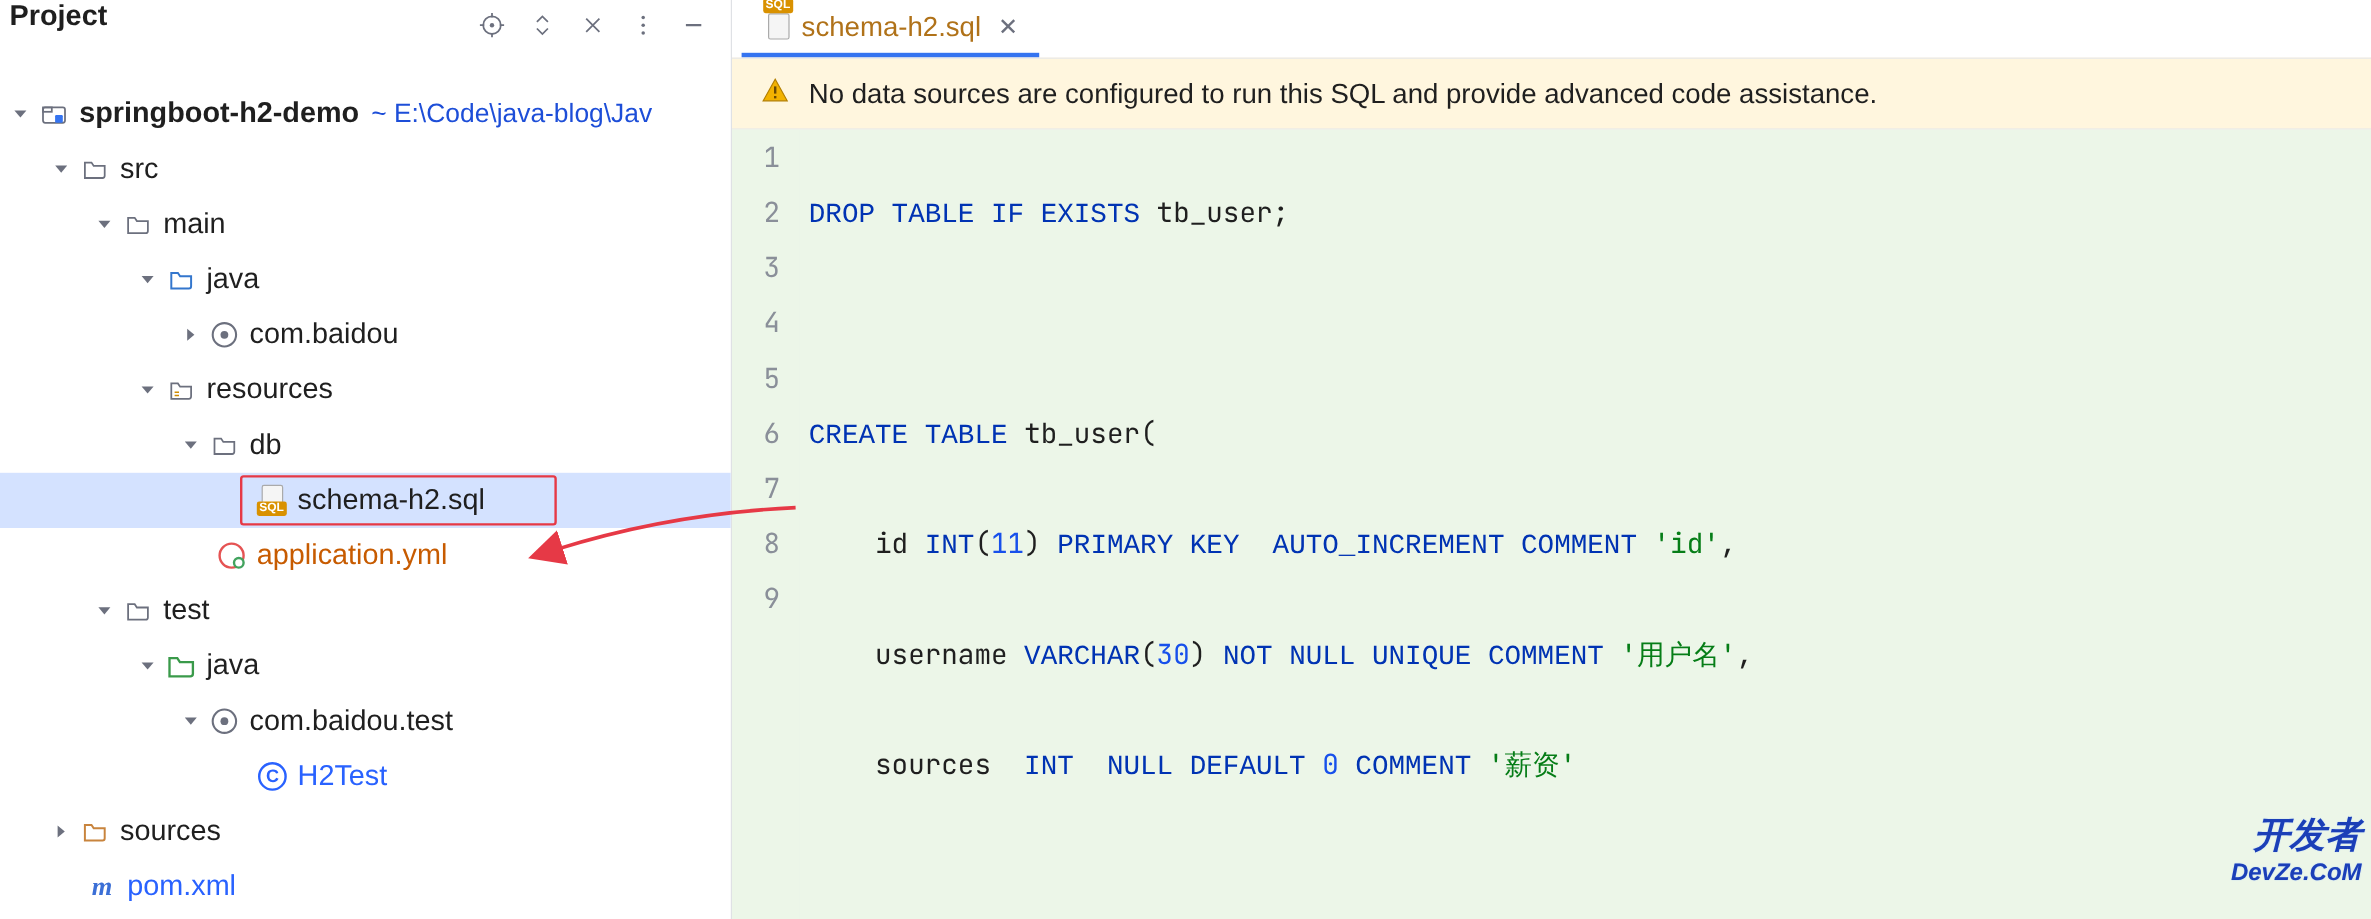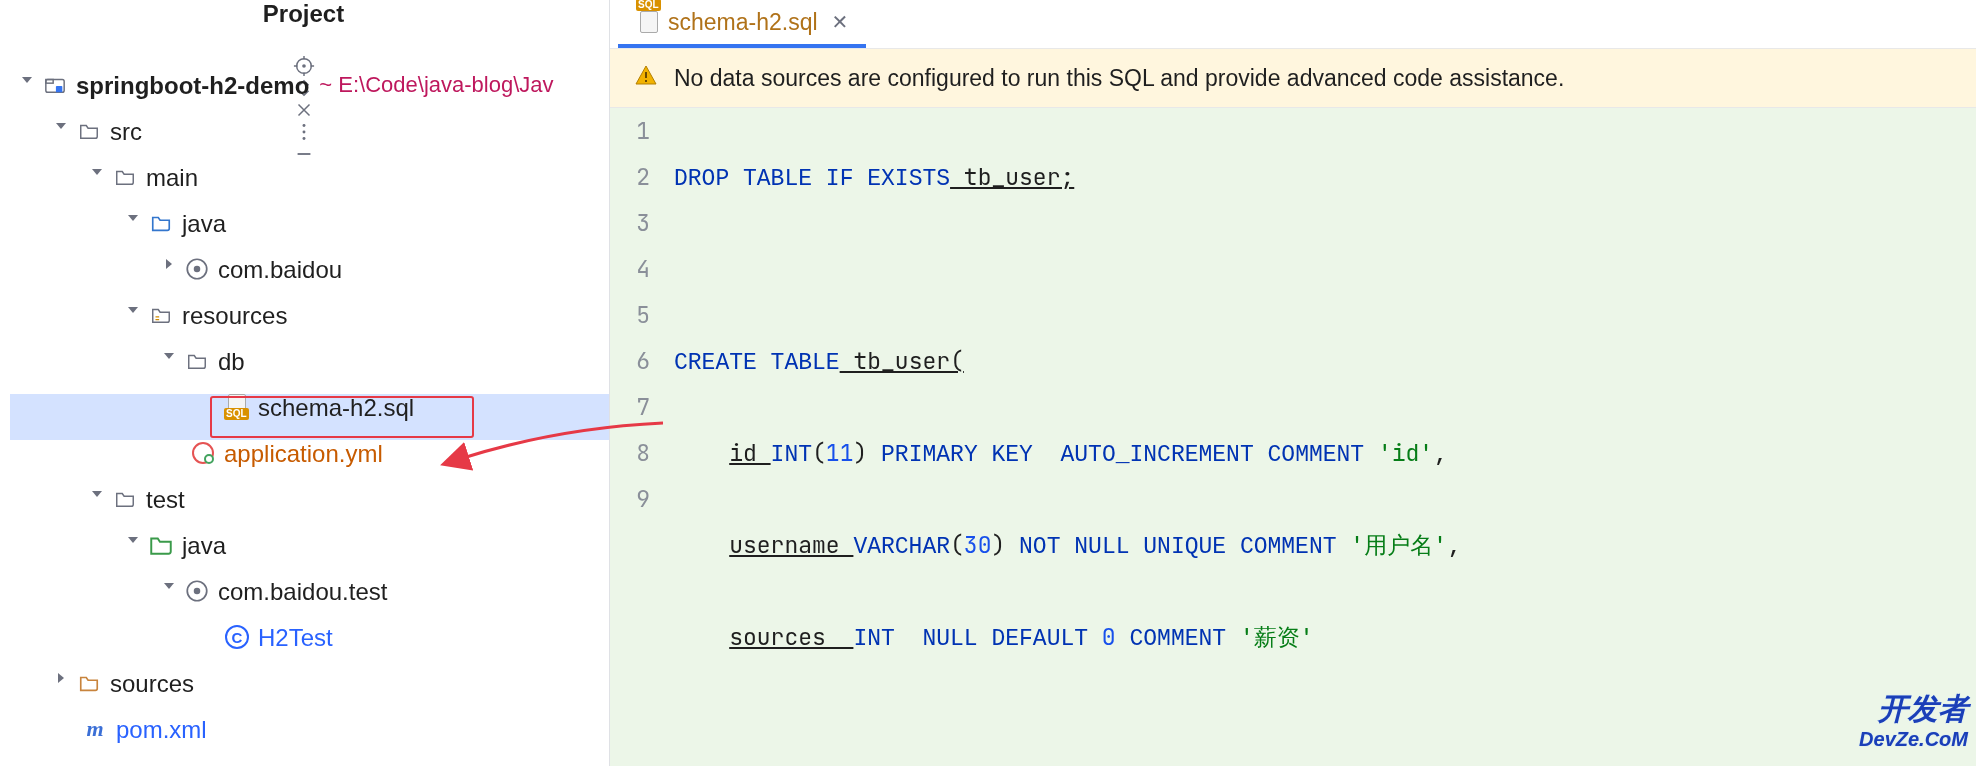--- a/index.html
+++ b/index.html
@@ -2,40 +2,40 @@
 <html><head>
 <meta charset="utf-8">
 <style>
   * { box-sizing: border-box; margin: 0; padding: 0; }
   html, body { width: 1976px; height: 766px; font-family: "Segoe UI", Arial, sans-serif; font-size: 23px; background: #fff; color: #1f1f1f; overflow: hidden; }
   .root { display: flex; height: 100%; }
   .panel-left { width: 610px; height: 100%; border-right: 1px solid #dfe1e5; display: flex; flex-direction: column; position: relative; }
   .panel-right { flex: 1; height: 100%; display: flex; flex-direction: column; }
 
   
-  .proj-header { height: 60px; display: flex; align-items: center; padding: 0 10px 0 8px; flex-direction: column; }
+  .proj-header { height: 60px; display: flex; align-items: flex-start; padding: 0 10px 0 8px; }
   .proj-header .title { font-weight: 600; font-size: 24px; }
   .proj-header .chev-down { margin-left: 8px; color: #6c707e; }
   .proj-header .spacer { flex: 1; }
   .hdr-icon { width: 42px; height: 42px; display: flex; align-items: center; justify-content: center; color: #6c707e; border-radius: 6px; }
   .hdr-icon svg { width: 22px; height: 22px; stroke: currentColor; fill: none; stroke-width: 1.6; }
   .hdr-icon.minimize svg { stroke-width: 2; }
 
   
   .tree { flex: 1; overflow: hidden; padding-top: 12px; }
-  .tree-row { height: 46px; display: flex; align-items: flex-start; white-space: nowrap; position: relative; margin-left: 10px; }
+  .tree-row { height: 46px; display: flex; align-items: center; white-space: nowrap; position: relative; }
   .tree-row.selected { background: #d4e2ff; }
   .tree-row.boxed::after { content: ""; position: absolute; border: 2px solid #e63946; pointer-events: none; border-radius: 3px; left: 200px; right: 300px; top: 2px; bottom: 2px; width:260px;}
   .arrow { width: 22px; display:inline-flex; align-items:center; justify-content:center; color:#6c707e; flex-shrink:0; }
   .arrow svg { width: 16px; height: 16px; fill: currentColor; }
   .gap { display:inline-block; flex-shrink:0; }
   .node-icon { width: 26px; height: 26px; display:inline-flex; align-items:center; justify-content:center; margin: 0 8px 0 4px; flex-shrink:0; }
   .label { font-size: 24px; }
   .label.bold { font-weight: 700; }
-  .label.muted { color: #be185d; font-size: 22px; }
+  .label.muted { color: #1d4ed8; font-size: 22px; }
   .label.orange { color: #c75b00; }
   .label.blue { color: #2962ff; }
 
   
   .i-folder svg, .i-folder-blue svg, .i-folder-yellow svg, .i-folder-resource svg { width:22px;height:22px; }
   .i-folder { color:#6c707e; }
   .i-folder-blue { color:#3376cd; }
   .i-folder-yellow { color:#c8a33d; }
   .i-folder-resource { color:#6c707e; }
   .sql-icon { position:relative; width:26px;height:26px; }
@@ -61,29 +61,29 @@
 
   
   .editor { flex:1; display:flex; background:#ecf6e8; font-family: "JetBrains Mono","Consolas",monospace; font-size:23px; line-height:46px; }
   .gutter { width:56px; text-align:right; color:#8a8f99; padding-right:16px; user-select:none; background:#ecf6e8; }
   .gutter div { height:46px; }
   .code { flex:1; padding-left:8px; white-space:pre; }
   .code .row { height:46px; }
   .kw { color:#0033b3;font-family:Liberation Mono, monospace; }
   .num { color:#1750eb; }
   .str { color:#067d17; }
-  .ident { color:#1f1f1f;text-decoration:underline; }
+  .ident { color:#1f1f1f; }
   .punct { color:#1f1f1f; }
 
   
   .arrow-anno { position:absolute; top:418px; left:448px; width:220px; height:60px; pointer-events:none; z-index:50; }
   .arrow-anno svg { width:100%; height:100%; overflow:visible; }
 
   
-  .watermark { position:absolute; right:8px; bottom:12px; text-align:right; font-style:italic; font-weight:700; color:#1b3fb7; font-size:30px; line-height:30px; text-shadow:0 0 1px #9ec1ff; pointer-events:none; }
+  .watermark { position:absolute; right:8px; bottom:24px; text-align:right; font-style:italic; font-weight:700; color:#1b3fb7; font-size:30px; line-height:30px; text-shadow:0 0 1px #9ec1ff; pointer-events:none; }
 </style>
 </head>
 <body>
 
 <div class="root">
 
   <div class="panel-left">
     <div class="proj-header">
       <span class="title">Project</span>
       <span class="chev-down">

